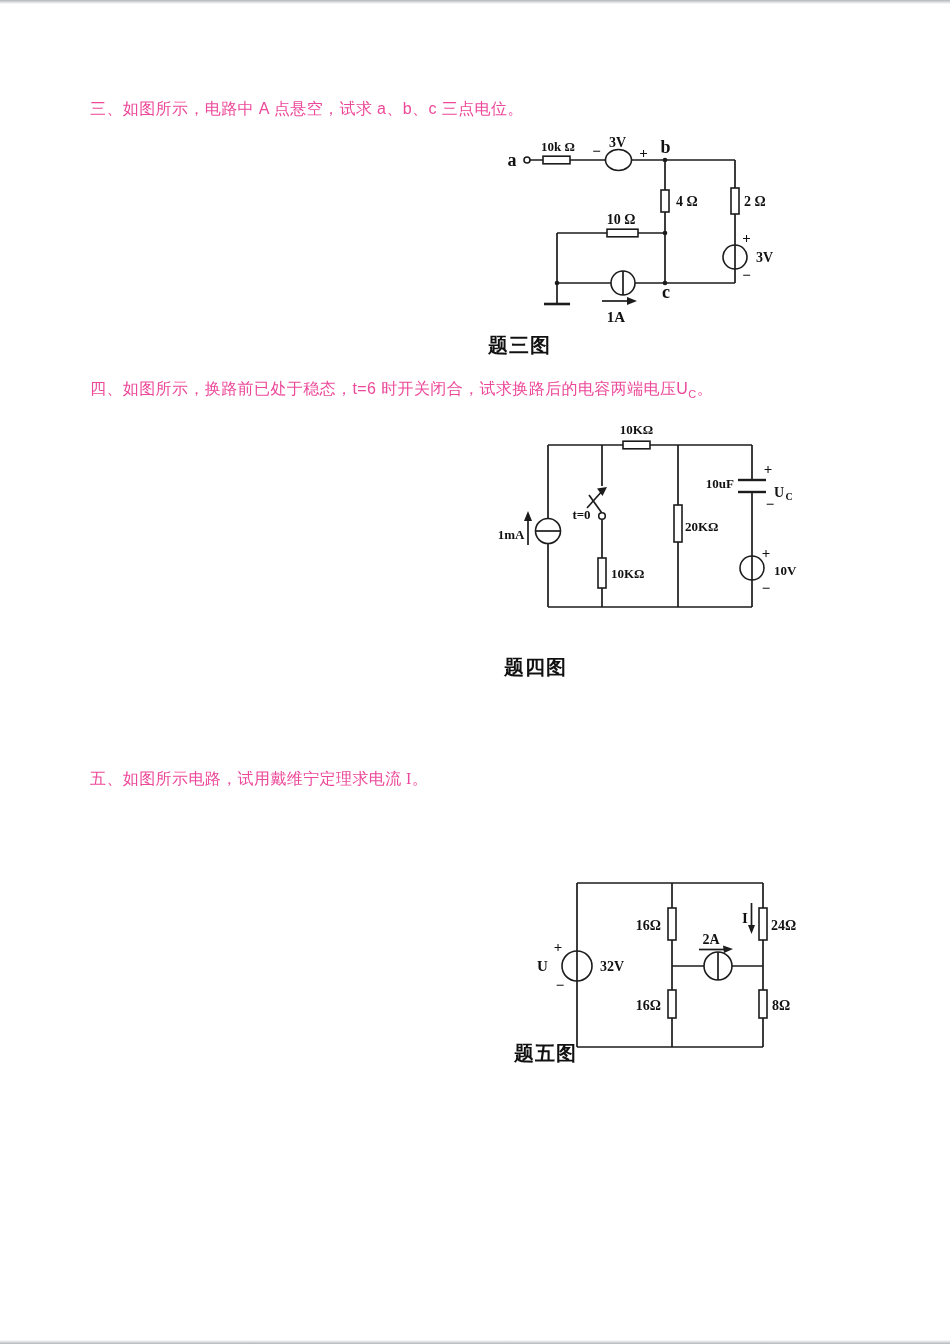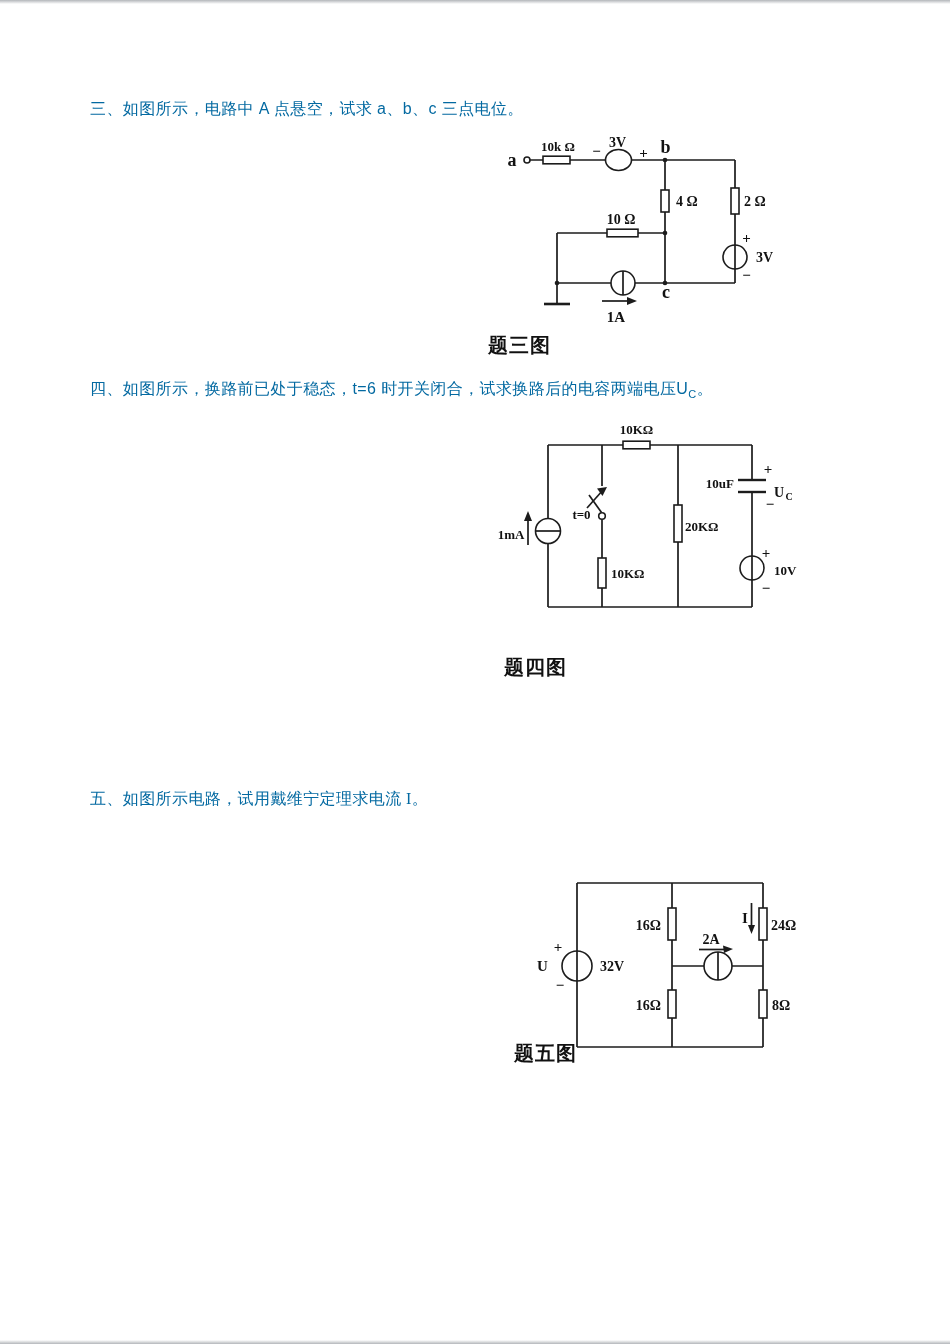--- a/index.html
+++ b/index.html
@@ -4,21 +4,21 @@
 <style>
   html,body{margin:0;padding:0;}
   body{
     width:950px;height:1344px;background:#ffffff;position:relative;
     font-family:"Liberation Sans",sans-serif;color:#1c1c1c;overflow:hidden;
   }
   .edge-strip{position:absolute;left:0;width:950px;height:4px;}
   .edge-top{top:0;background:linear-gradient(to bottom,#b3b6ba,rgba(255,255,255,0));}
   .edge-bottom{bottom:0;background:linear-gradient(to top,#b3b6ba,rgba(255,255,255,0));}
   .heading{
-    position:absolute;left:90px;font-size:16px;line-height:22px;color:#0369a1;
+    position:absolute;left:90px;font-size:16px;line-height:22px;color:#ec4899;
     letter-spacing:.4px;white-space:nowrap;
   }
   .heading sub{font-size:11px;}
   .fig-caption{
     position:absolute;font-weight:bold;font-size:20px;color:#111;
     font-family:"Liberation Sans",sans-serif;letter-spacing:1px;
   }
   svg.circuit{position:absolute;overflow:visible;}
   svg.circuit .wire{stroke:#1c1c1c;stroke-width:1.7;fill:none;}
   svg.circuit .comp{stroke:#1c1c1c;stroke-width:1.6;fill:#ffffff;}
@@ -130,21 +130,21 @@
   <text class="t14" x="774" y="497">U</text>
   <text style="font-size:10px" x="785.5" y="500">C</text>
   <text class="t15" x="770" y="509" text-anchor="middle">−</text>
   <text class="t15" x="766" y="558" text-anchor="middle">+</text>
   <text class="t13" x="774" y="575">10V</text>
   <text class="t15" x="766" y="593" text-anchor="middle">−</text>
 </svg>
 
 <div class="fig-caption" style="left:504px;top:654px;">题四图</div>
 
-<div class="heading" style="top:788px;font-family:Liberation Serif, serif;">
+<div class="heading" style="top:768px;font-family:Liberation Serif, serif;">
   <span>五、如图所示电路，试用戴维宁定理求电流 I。</span>
 </div>
 
 <svg class="circuit" style="left:528px;top:874px;" width="282" height="182" viewBox="528 874 282 182">
   <g>
     <path class="wire" d="M577 883 H763 M577 883 V1047 M672 883 V1047 M763 883 V1047 M672 966 H763 M577 1047 H763"></path>
   </g>
   <g>
     <circle class="comp" cx="577" cy="966" r="15"></circle>
     <path class="wire" d="M577 951 V981"></path>

